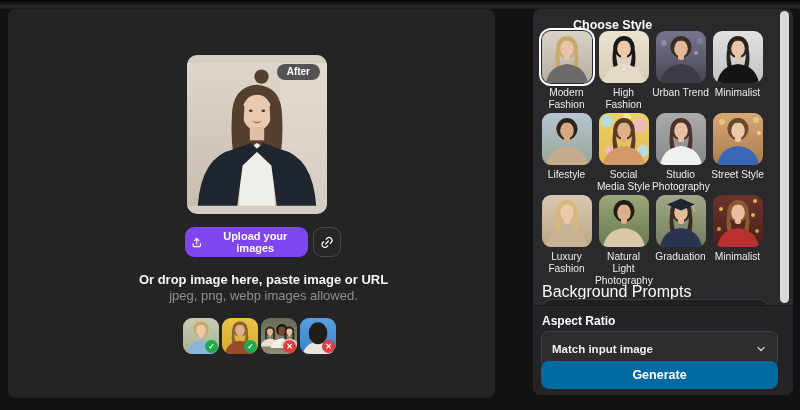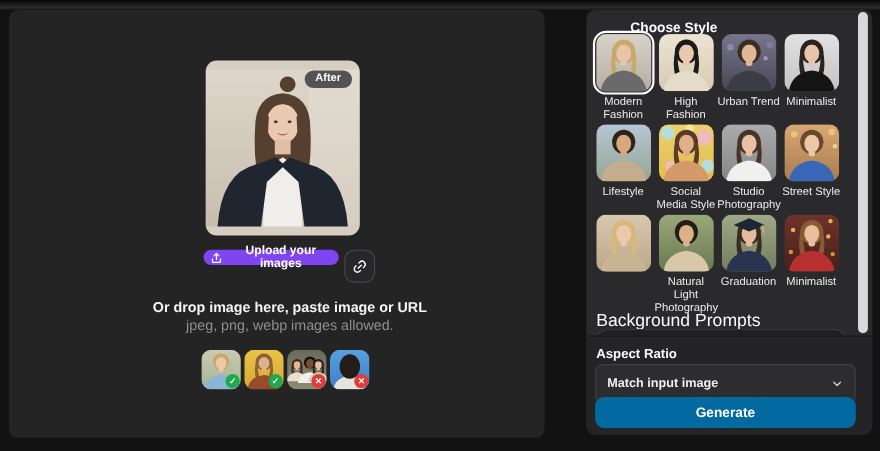--- a/index.html
+++ b/index.html
@@ -9,21 +9,21 @@
        background:linear-gradient(180deg,#050505 0%,#2a2a2a 75%,#1a1a1a 100%);}
   
   .left-panel{position:absolute;left:8px;top:9px;width:487px;height:389px;
        background:#242425;border-radius:8px;}
   .preview{position:absolute;left:179px;top:46px;width:140px;height:159px;
        border-radius:10px;overflow:hidden;background:#d6cec2;}
   .preview svg{display:block;width:100%;height:100%;}
   .after-badge{position:absolute;right:7px;top:9px;padding:2px 10px 3px;
        background:rgba(72,72,74,.92);border-radius:11px;font-size:10px;font-weight:bold;color:#fff;}
   .button-row{position:absolute;left:177px;top:218px;display:flex;gap:5px;}
-  .upload-btn{width:123px;height:14px;border-radius:9px;border:none;cursor:pointer;
+  .upload-btn{width:123px;height:30px;border-radius:9px;border:none;cursor:pointer;
        display:flex;align-items:center;justify-content:center;gap:6px;
        color:#fff;font-family:"Liberation Sans",sans-serif;font-size:11px;font-weight:bold;}
   .link-btn{width:28px;height:30px;border-radius:9px;background:#27272a;border:1px solid #48484c;
        display:flex;align-items:center;justify-content:center;cursor:pointer;}
   .drop-text{position:absolute;left:0;top:263px;width:487px;text-align:center;
        transform:translateX(12px);font-size:13px;font-weight:bold;color:#f5f5f5;}
   .formats-text{position:absolute;left:0;top:279px;width:487px;text-align:center;
        transform:translateX(12px);font-size:13px;color:#8f8f8f;}
   .examples{position:absolute;left:0;top:309px;width:487px;display:flex;justify-content:center;
        gap:3px;transform:translateX(8px);}
@@ -397,20 +397,21 @@
       <rect width="50" height="52" fill="url(#pg9)"></rect>
                 <ellipse cx="25" cy="16" rx="10.5" ry="11" fill="#d8b878"></ellipse>
                 <rect x="22" y="21" width="6" height="8" rx="2.5" fill="#ecc8ac"></rect>
                 <ellipse cx="25" cy="17.5" rx="6.8" ry="8.2" fill="#ecc8ac"></ellipse>
                 <path d="M14.5,17 A10.5,11 0 0 1 35.5,17 Q33,9.5 25,9.5 Q17,9.5 14.5,17 Z" fill="#d8b878"></path>
                 <path d="M15,14 Q12,28 15,38 L20,38 Q16,27 17.5,16 Z" fill="#d8b878"></path>
                 <path d="M35,14 Q38,28 35,38 L30,38 Q34,27 32.5,16 Z" fill="#d8b878"></path>
                 <path d="M4,52 Q7,35 25,33 Q43,35 46,52 Z" fill="#c8b494"></path>
               </svg>
             </div>
+            <div class="style-label">Luxury Fashion</div>
           </div>
           <div class="style-cell">
             <div class="style-thumb">
               <svg viewBox="0 0 50 52" preserveAspectRatio="none">
                 <defs>
                   <linearGradient id="pg10" x1="0" y1="0" x2="0" y2="1">
       <stop offset="0" stop-color="#9aa87a"></stop>
                     <stop offset="1" stop-color="#687850"></stop>
                   </linearGradient>
                 </defs>

